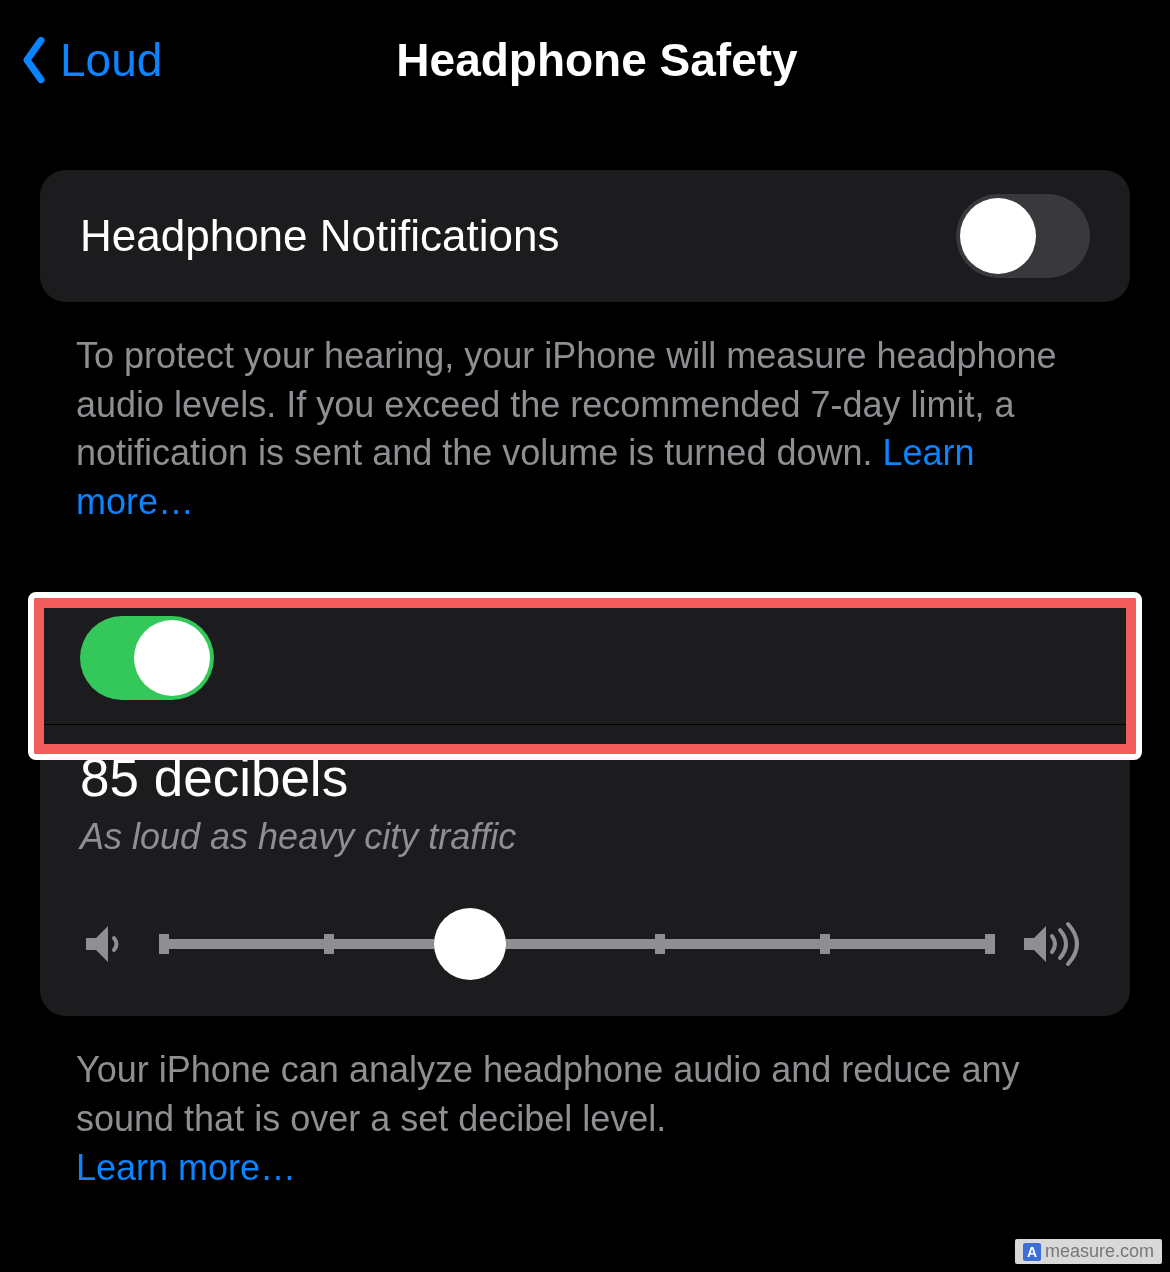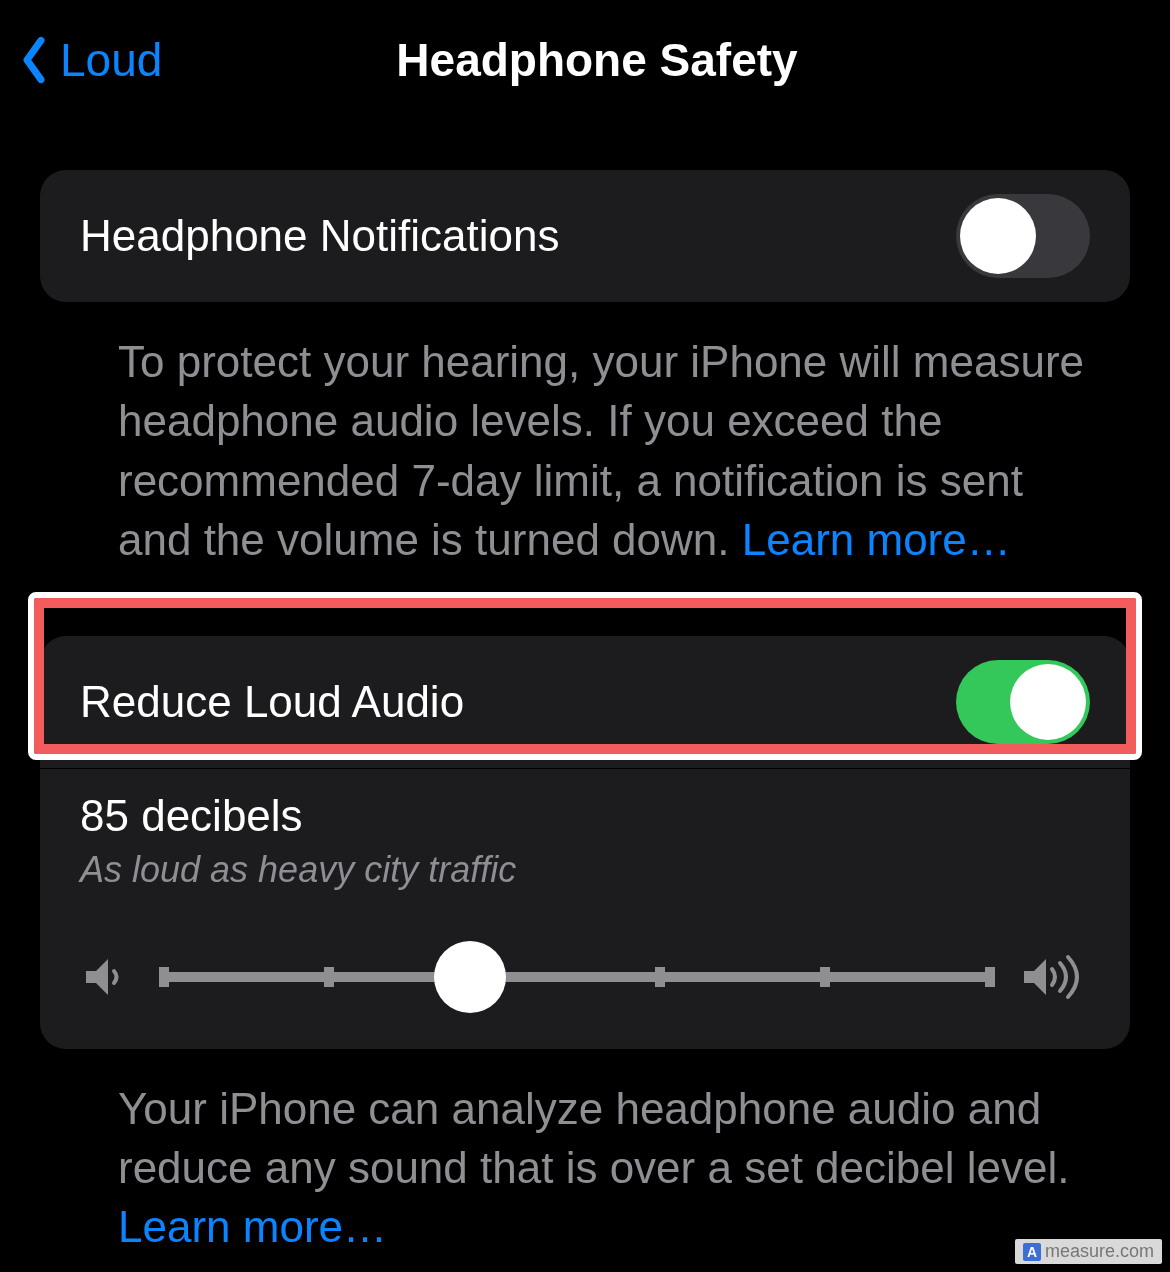--- a/index.html
+++ b/index.html
@@ -80,22 +80,22 @@
     height: 76px;
     border-radius: 50%;
     background: #fff;
     top: 4px;
   }
   .toggle.off .knob { left: 4px; }
   .toggle.on  .knob { right: 4px; }
 
   
   .footer-text {
-    margin: 30px 74px 0 118px;
-    font-size: 44px;
+    margin: 30px 74px 0 76px;
+    font-size: 36px;
     line-height: 1.35;
     color: #8e8e93;
   }
   .footer-text .link { color: #0a84ff; }
 
   
   .highlight {
     position: absolute;
     border: 10px solid #f25c5c;
     outline: 6px solid #fff;
@@ -108,21 +108,21 @@
   
   .sep {
     height: 1px;
     background: #000;
     margin: 0;
   }
   .db-section {
     padding: 22px 40px 40px 40px;
   }
   .db-title {
-    font-size: 44px;
+    font-size: 53px;
     color: #fff;
     margin-bottom: 8px;
   }
   .db-sub {
     font-size: 36px;
     color: #8e8e93;
     margin-bottom: 54px;
     font-style: italic;
   }
   .slider-row {
@@ -210,21 +210,20 @@
       <div class="knob"></div>
     </div>
   </div>
 </div>
 <div class="footer-text">
   <span>To protect your hearing, your iPhone will measure headphone audio levels. If you exceed the recommended 7-day limit, a notification is sent and the volume is turned down. </span><span class="link">Learn more…</span>
 </div>
 
 <div class="group second-wrap" style="position:relative;">
   <div class="row" id="reduce-row" style="position:relative;">
-    <div class="row-label">Reduce Loud Audio</div>
     <div class="toggle on">
       <div class="knob"></div>
     </div>
   </div>
   <div class="sep"></div>
   <div class="db-section">
     <div class="db-title">85 decibels</div>
     <div class="db-sub">As loud as heavy city traffic</div>
     <div class="slider-row">
       <span class="vol-icon">

